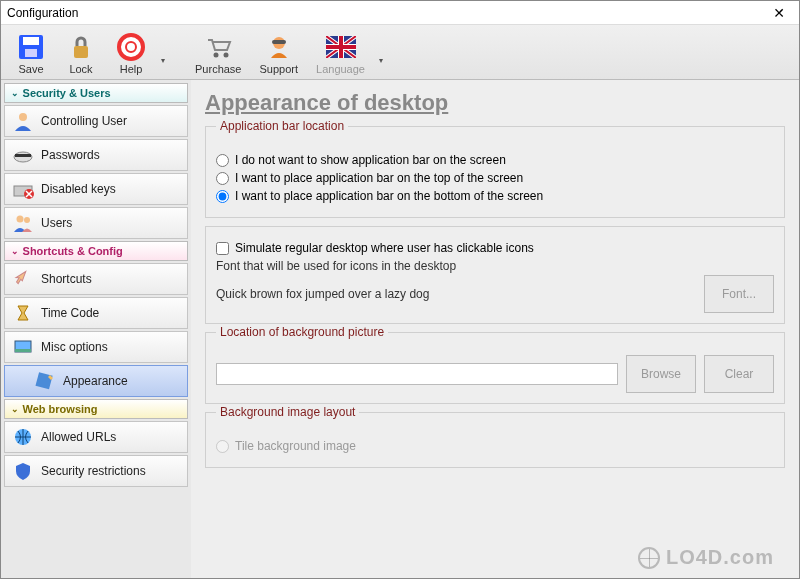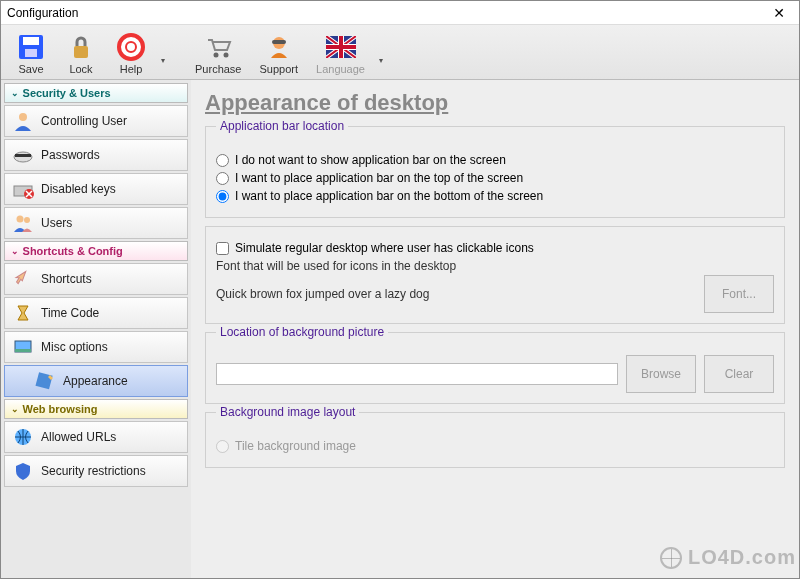--- a/index.html
+++ b/index.html
@@ -19,32 +19,32 @@
 .group-header.pink { background: linear-gradient(#fff,#fde4ee); color:#b02067;}
 .group-header.yellow { background: linear-gradient(#fff,#faf3c6); color:#7a6a00;}
 .group-header.teal { color:#0a6b6b;}
 .group-header .chev { font-size:9px; }
 .sidebar-item { display: flex; align-items: center; gap: 6px; padding: 4px 6px; background: linear-gradient(#fdfdfd,#ececec); border: 1px solid #c5c5c5; margin-bottom: 2px; cursor: pointer; font-size: 12px; color: #222; height: 32px; }
 .sidebar-item.selected { background: linear-gradient(#dbe6fb,#b9ccf0); border-color:#7a9de0;padding-left:28px; }
 .sidebar-item .sico { width: 24px; height: 24px; display:flex; align-items:center; justify-content:center; }
 .content { flex: 1; padding: 10px 14px; background: #eee; overflow:auto; }
 h1.apptitle { font-size: 22px; color: #888; font-weight: bold; text-decoration: underline; margin-bottom: 10px; }
 .fieldset { border: 1px solid #cfcfcf; padding: 8px 10px 10px; margin-bottom: 8px; position: relative; background:#eee;}
-.fieldset .legend { position: relative; top: -16px; background: #eee; padding: 0 4px; font-size: 12px; color:#4c1d95; display:inline-block; margin-bottom:-10px;}
+.fieldset .legend { position: relative; top: -16px; background: #eee; padding: 0 4px; font-size: 12px; color:#7f1d1d; display:inline-block; margin-bottom:-10px;}
 .radio-row, .check-row { display: flex; align-items: center; gap: 6px; margin: 4px 0; font-size: 12px; }
 .radio-row input, .check-row input { width: 13px; height: 13px; }
 .btn { background: #e6e6e6; border: 1px solid #bbb; padding: 11px 14px; font-size: 12px; cursor: pointer; min-width:70px; text-align:center;}
 .btn.disabled { color:#9a9a9a; background:#e9e9e9; cursor:default;}
 .text-input { width: 100%; height: 22px; border: 1px solid #bbb; background:#fff; padding:2px 4px; font-size:12px;}
 .row-flex { display:flex; gap:8px; align-items:center; }
 .font-row { display:flex; justify-content:space-between; align-items:center; gap:10px;}
 .sample { font-size:12px; color:#333; }
 .subtext { font-size:12px; color:#333; margin:4px 0 2px;}
 .disabled-text { color:#9a9a9a;}
-.watermark { position:absolute; right:4px; bottom:10px; color:rgba(120,120,120,0.45); font-size:20px; font-weight:600; letter-spacing:1px; display:flex; align-items:center; gap:6px;}
+.watermark { position:absolute; right:26px; bottom:10px; color:rgba(120,120,120,0.45); font-size:20px; font-weight:600; letter-spacing:1px; display:flex; align-items:center; gap:6px;}
 .watermark .globe { width:22px; height:22px; border:2px solid rgba(120,120,120,0.45); border-radius:50%; position:relative;}
 .watermark .globe::before{content:"";position:absolute;left:50%;top:0;bottom:0;width:1px;background:rgba(120,120,120,0.45);}
 .watermark .globe::after{content:"";position:absolute;top:50%;left:0;right:0;height:1px;background:rgba(120,120,120,0.45);}
 </style>
 </head>
 <body>
 
 <div class="window">
   <div class="titlebar">
     <span class="title">Configuration</span>

